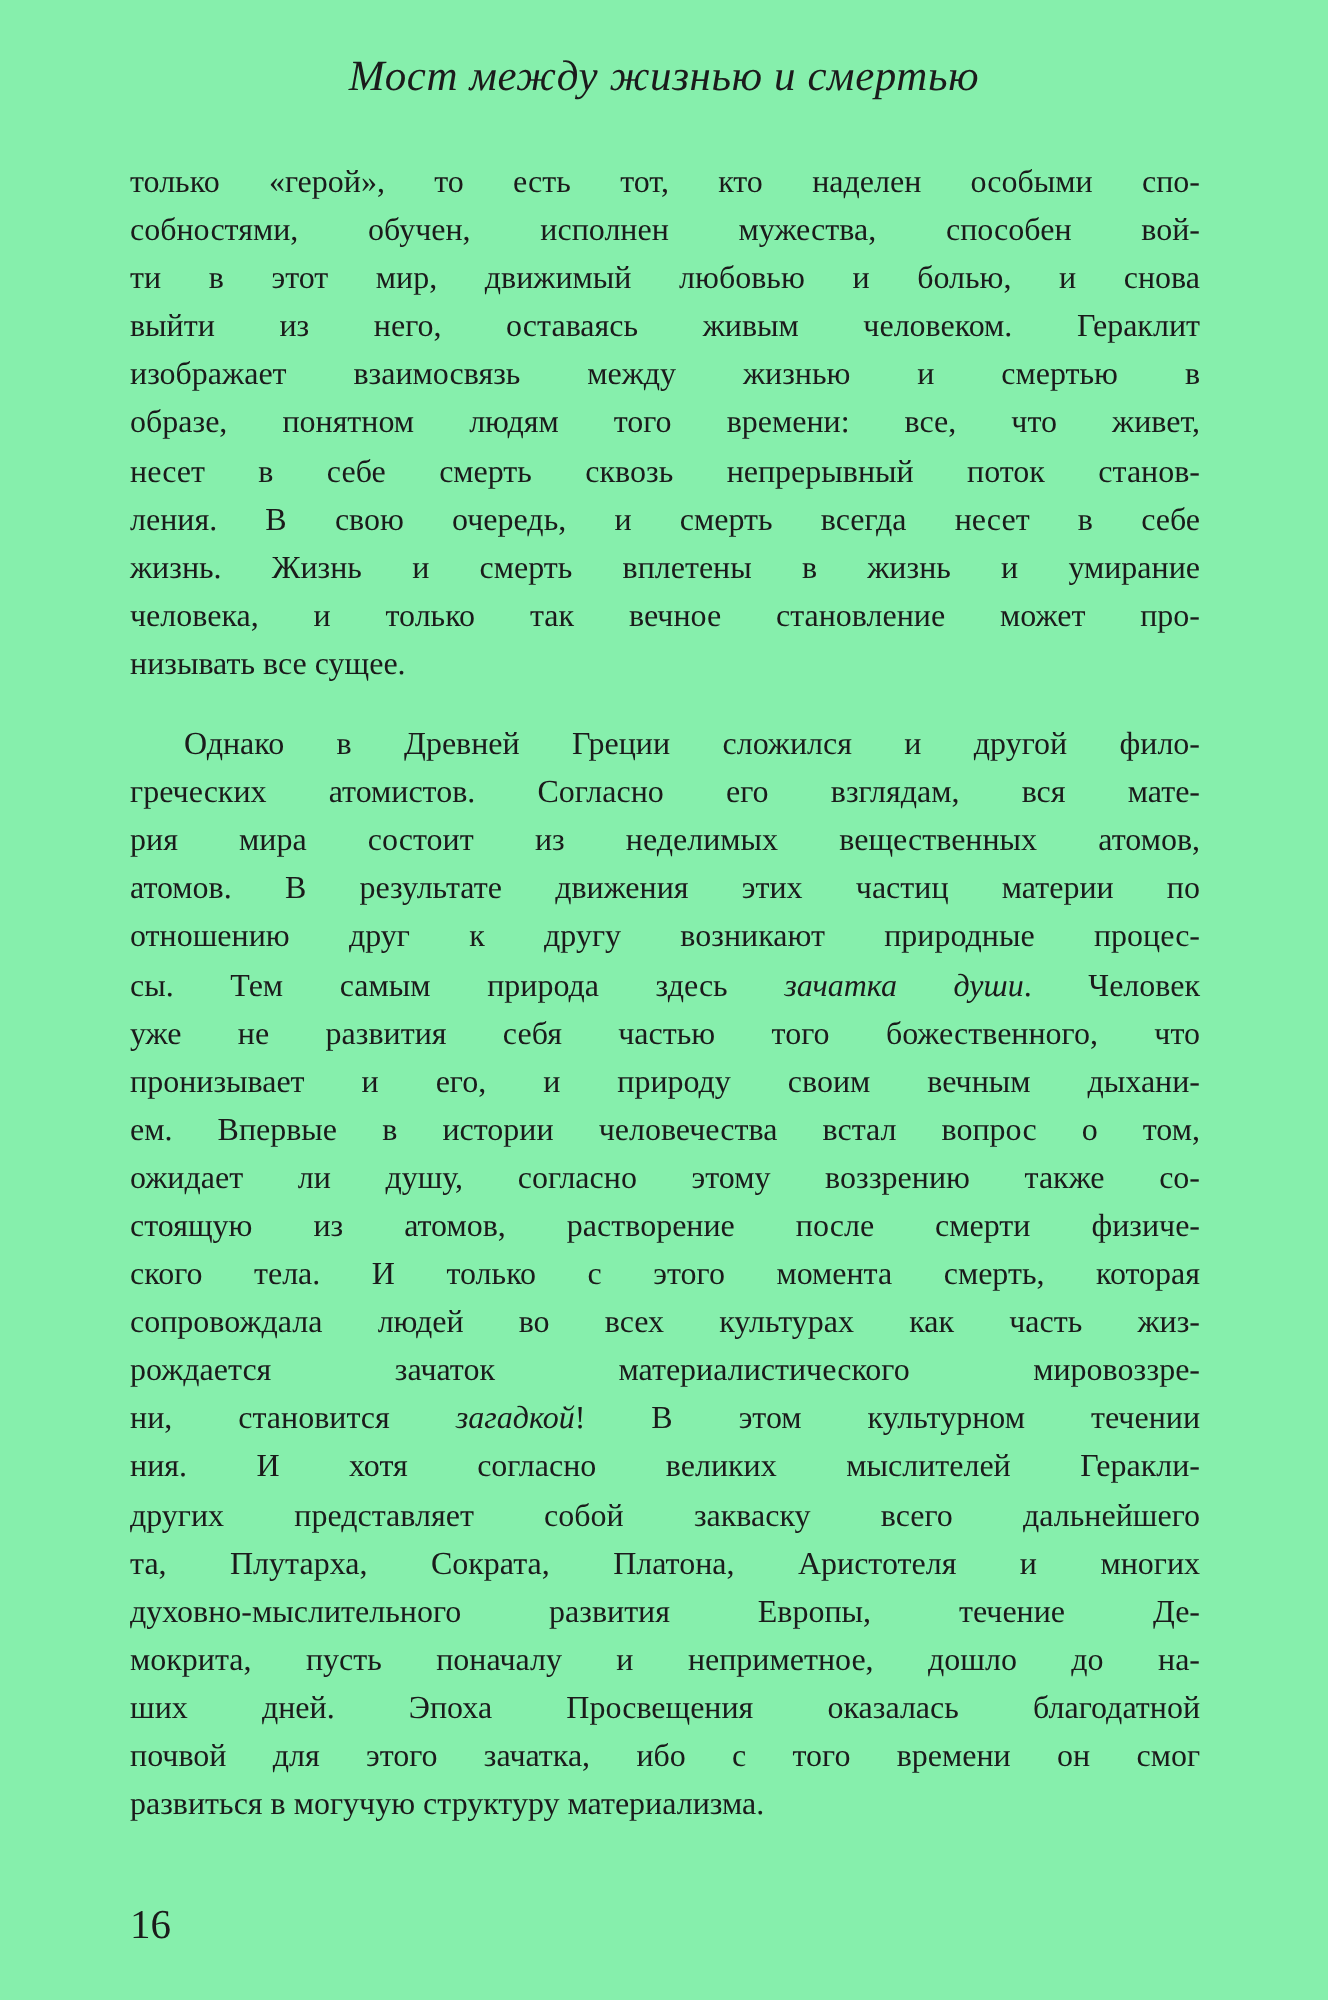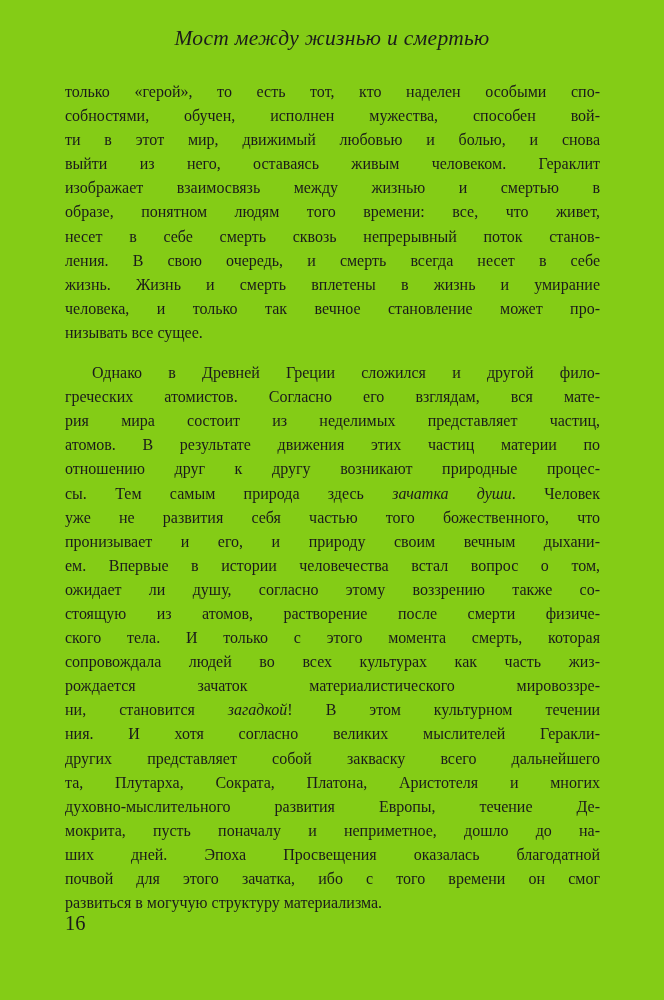--- a/index.html
+++ b/index.html
@@ -3,21 +3,21 @@
 <meta charset="utf-8">
 <style>
   html, body {
     margin: 0;
     padding: 0;
   }
   .book-page {
     position: relative;
     width: 664px;
     height: 1000px;
-    background: #84cc16;
+    background: #86efac;
     font-family: "Liberation Serif", "DejaVu Serif", serif;
     color: #1b1b1b;
     overflow: hidden;
   }
   .running-header {
     position: absolute;
     top: 26px;
     left: 0;
     width: 664px;
     text-align: center;
@@ -46,21 +46,21 @@
   }
   .line.indent {
     text-indent: 27px;
   }
   .line em {
     font-style: italic;
   }
   .page-number {
     position: absolute;
     left: 65px;
-    top: 912px;
+    top: 952px;
     font-size: 20.5px;
   }
 </style>
 </head>
 <body>
 
 <div class="book-page">
   <div class="running-header">Мост между жизнью и смертью</div>
 
   <div class="text-block">
@@ -73,21 +73,21 @@
         <div class="line">образе, понятном людям того времени: все, что живет,</div>
         <div class="line">несет в себе смерть сквозь непрерывный поток станов-</div>
         <div class="line">ления. В свою очередь, и смерть всегда несет в себе</div>
         <div class="line">жизнь. Жизнь и смерть вплетены в жизнь и умирание</div>
         <div class="line">человека, и только так вечное становление может про-</div>
         <div class="line last">низывать все сущее.</div>
       </div>
       <div class="paragraph">
         <div class="line indent">Однако в Древней Греции сложился и другой фило-</div>
         <div class="line">греческих атомистов. Согласно его взглядам, вся мате-</div>
-        <div class="line">рия мира состоит из неделимых представляет частиц,</div>
+        <div class="line">рия мира состоит из неделимых вещественных атомов,</div>
         <div class="line">атомов. В результате движения этих частиц материи по</div>
         <div class="line">отношению друг к другу возникают природные процес-</div>
         <div class="line">сы. Тем самым природа здесь <em>зачатка души</em>. Человек</div>
         <div class="line">уже не развития себя частью того божественного, что</div>
         <div class="line">пронизывает и его, и природу своим вечным дыхани-</div>
         <div class="line">ем. Впервые в истории человечества встал вопрос о том,</div>
         <div class="line">ожидает ли душу, согласно этому воззрению также со-</div>
         <div class="line">стоящую из атомов, растворение после смерти физиче-</div>
         <div class="line">ского тела. И только с этого момента смерть, которая</div>
         <div class="line">сопровождала людей во всех культурах как часть жиз-</div>

